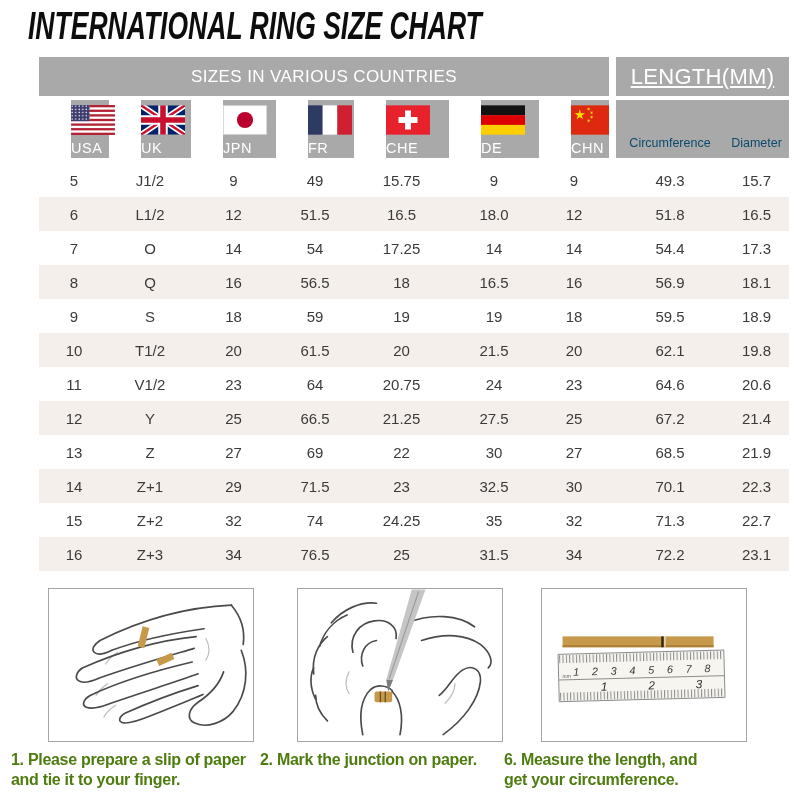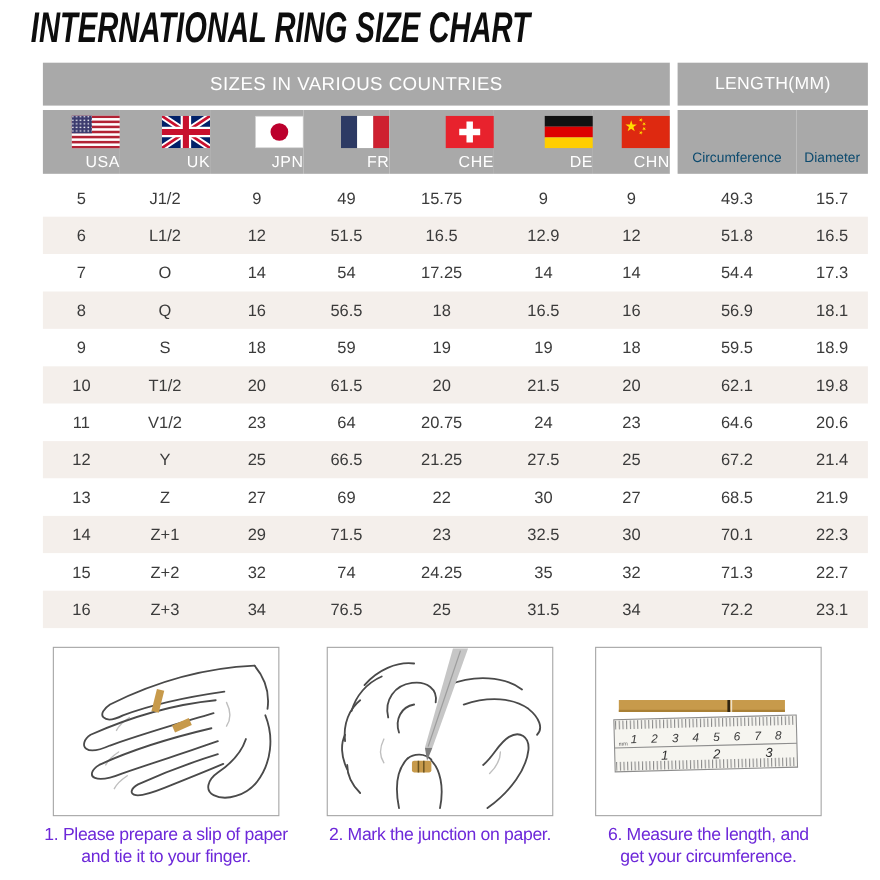--- a/index.html
+++ b/index.html
@@ -10,43 +10,43 @@
          font-style:italic;color:#0d0d0d;letter-spacing:0px;white-space:nowrap;
          transform:scaleX(0.68);transform-origin:left top;}
   
   .chart{position:absolute;left:39px;top:57px;width:750px;}
   .grid{display:grid;grid-template-columns:70px 82px 85px 78px 95px 90px 70px 7px 108px 65px;}
   .hrow1{height:39px;}
   .hsep{height:4px;background:#fff;}
   .hrow2{height:58px;}
   .hcell{background:#a9a9a9;color:#fff;display:flex;align-items:center;justify-content:center;}
   .hcell.big{font-size:17px;letter-spacing:0.4px;}
-  .hcell.len{font-size:16px;letter-spacing:0.3px;}
+  .hcell.len{font-size:22px;letter-spacing:0.3px;text-decoration:underline;}
   .span-left{grid-column:1/8;}
   .span-right{grid-column:9/11;}
   .gapcol{grid-column:8/9;background:#fff;}
-  .flagcell{background:#a9a9a9;display:flex;flex-direction:column;align-items:flex-end;
-            justify-content:flex-start;padding-top:5px;}
+  .flagcell{background:#a9a9a9;display:flex;flex-direction:column;align-items:flex-start;
+            justify-content:flex-start;padding-top:5px;margin-left:32px;}
   .flagcell svg{display:block;}
   .flaglabel{color:#fff;font-size:14.5px;letter-spacing:0.5px;margin-top:5px;}
   .lencell{background:#a9a9a9;color:#0c4a6e;font-size:12.5px;display:flex;align-items:flex-end;
            justify-content:center;padding-bottom:8px;box-sizing:border-box;}
   .tbody{margin-top:5px;}
   .trow{height:34px;background:#fff;}
   .trow.alt{background:#f4efeb;}
   .tcell{display:flex;align-items:center;justify-content:center;font-size:15px;color:#3b3b3b;}
   .col0{grid-column:1}.col1{grid-column:2}.col2{grid-column:3}.col3{grid-column:4}
   .col4{grid-column:5}.col5{grid-column:6}.col6{grid-column:7}
   .col7{grid-column:9}.col8{grid-column:10}
   
   .step{position:absolute;top:588px;width:206px;}
   .step1{left:48px;}.step2{left:297px;}.step3{left:541px;}
   .fig{width:204px;height:152px;background:#fff;border:1px solid #a5a5a5;}
-  .caption{width:280px;margin-left:-37px;margin-top:8px;text-align:center;
-           font-size:16px;font-weight:normal;color:#6d28d9;line-height:20px;letter-spacing:-0.3px;}
+  .caption{width:280px;margin-left:-37px;margin-top:8px;text-align:left;
+           font-size:16px;font-weight:bold;color:#4d7c0f;line-height:20px;letter-spacing:-0.3px;}
   .caption span{display:block;}
 </style>
 </head>
 <body>
 
 <div class="page">
 
   <h1 class="title">INTERNATIONAL RING SIZE CHART</h1>
 
   <div class="chart">
@@ -167,21 +167,21 @@
           <div class="tcell col6">9</div>
           <div class="tcell col7">49.3</div>
           <div class="tcell col8">15.7</div>
         </div>
         <div class="grid trow alt">
           <div class="tcell col0">6</div>
           <div class="tcell col1">L1/2</div>
           <div class="tcell col2">12</div>
           <div class="tcell col3">51.5</div>
           <div class="tcell col4">16.5</div>
-          <div class="tcell col5">12.9</div>
+          <div class="tcell col5">18.0</div>
           <div class="tcell col6">12</div>
           <div class="tcell col7">51.8</div>
           <div class="tcell col8">16.5</div>
         </div>
         <div class="grid trow">
           <div class="tcell col0">7</div>
           <div class="tcell col1">O</div>
           <div class="tcell col2">14</div>
           <div class="tcell col3">54</div>
           <div class="tcell col4">17.25</div>

